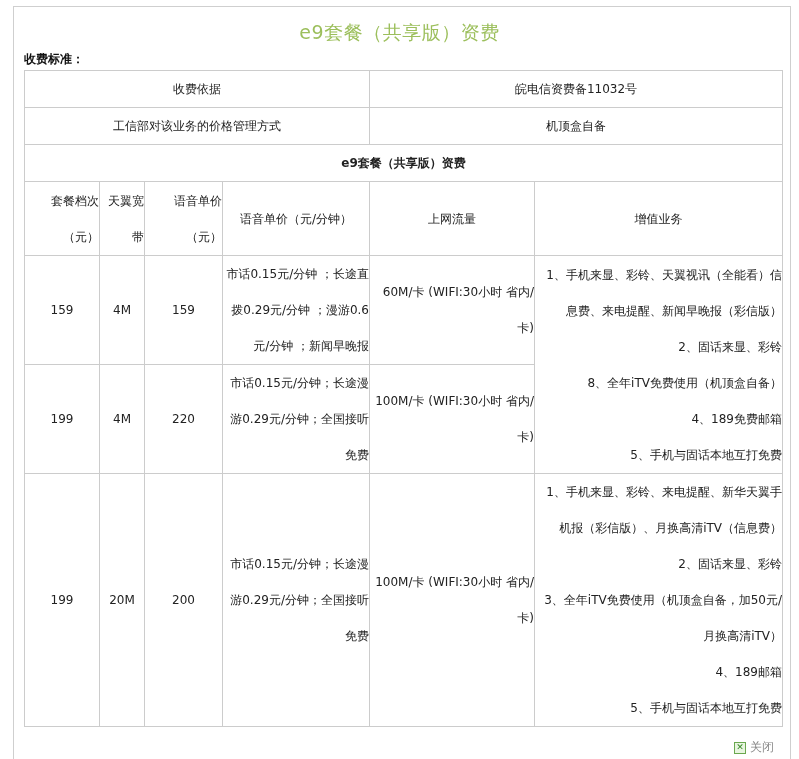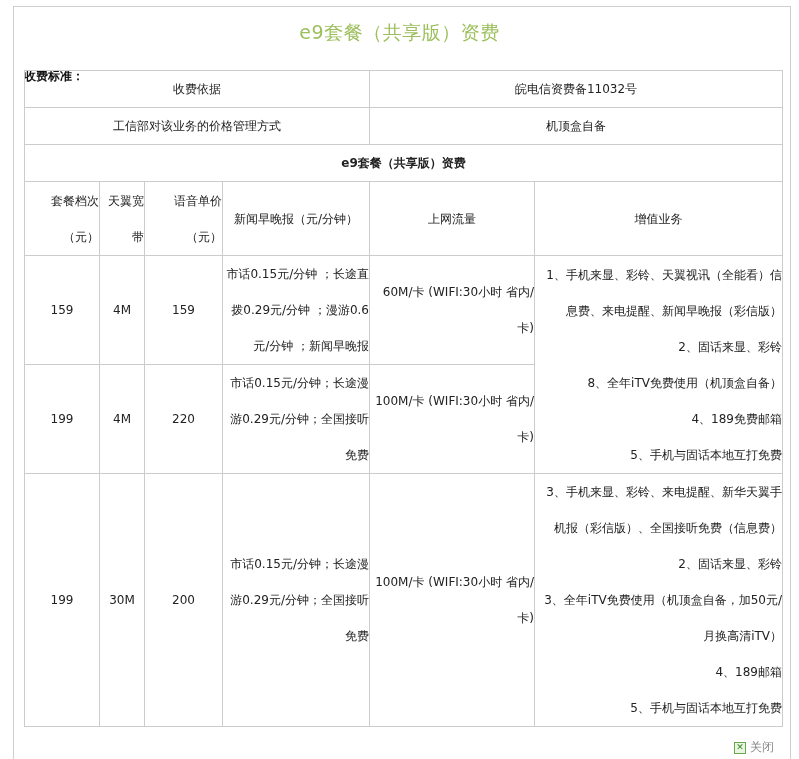--- a/index.html
+++ b/index.html
@@ -11,21 +11,21 @@
     .frame {
       position: absolute; left: 13px; top: 6px; width: 778px; height: 760px;
       border-left: 1px solid #cfcfcf; border-top: 1px solid #cfcfcf; border-right: 1px solid #cfcfcf;
       box-sizing: border-box;
     }
     .title {
       position: absolute; left: 0; top: 20px; width: 799px; text-align: center;
       font-size: 19px; color: #9cbf5c; letter-spacing: 0.5px;
     }
     .label {
-      position: absolute; left: 24px; top: 68px; font-size: 12px; font-weight: bold; color: #111;
+      position: absolute; left: 24px; top: 51px; font-size: 12px; font-weight: bold; color: #111;
     }
     table.fees {
       position: absolute; left: 24px; top: 70px; width: 758px;
       border-collapse: collapse; table-layout: fixed;
     }
     table.fees td {
       border: 1px solid #cccccc; padding: 0; text-align: center; vertical-align: middle;
       font-size: 12px; line-height: 36px; color: #222;
     }
     table.fees td.left { text-align: left; }
@@ -76,21 +76,21 @@
       <span class="line">（元）</span>
     </td>
     <td>
       <span class="line">天翼宽</span>
       <span class="line">带</span>
     </td>
     <td>
       <span class="line">语音单价</span>
       <span class="line">（元）</span>
     </td>
-    <td>新闻早晚报（元/分钟）</td>
+    <td>语音单价（元/分钟）</td>
     <td>上网流量</td>
     <td>增值业务</td>
   </tr>
 
   <tr style="height:108px">
     <td>159</td>
     <td>4M</td>
     <td>159</td>
     <td class="left">
       <span class="line">市话0.15元/分钟 ；长途直</span>
@@ -121,34 +121,34 @@
       <span class="line">免费</span>
     </td>
     <td class="left">
       <span class="line">100M/卡 (WIFI:30小时 省内/</span>
       <span class="line">卡)</span>
     </td>
   </tr>
 
   <tr style="height:253px">
     <td>199</td>
-    <td>30M</td>
+    <td>20M</td>
     <td>200</td>
     <td class="left">
       <span class="line">市话0.15元/分钟；长途漫</span>
       <span class="line">游0.29元/分钟；全国接听</span>
       <span class="line">免费</span>
     </td>
     <td class="left">
       <span class="line">100M/卡 (WIFI:30小时 省内/</span>
       <span class="line">卡)</span>
     </td>
     <td>
-      <span class="line">3、手机来显、彩铃、来电提醒、新华天翼手</span>
-      <span class="line">机报（彩信版）、全国接听免费（信息费）</span>
+      <span class="line">1、手机来显、彩铃、来电提醒、新华天翼手</span>
+      <span class="line">机报（彩信版）、月换高清iTV（信息费）</span>
       <span class="line">2、固话来显、彩铃</span>
       <span class="line">3、全年iTV免费使用（机顶盒自备，加50元/</span>
       <span class="line">月换高清iTV）</span>
       <span class="line">4、189邮箱</span>
       <span class="line">5、手机与固话本地互打免费</span>
     </td>
   </tr>
 </tbody>
   </table>
 

